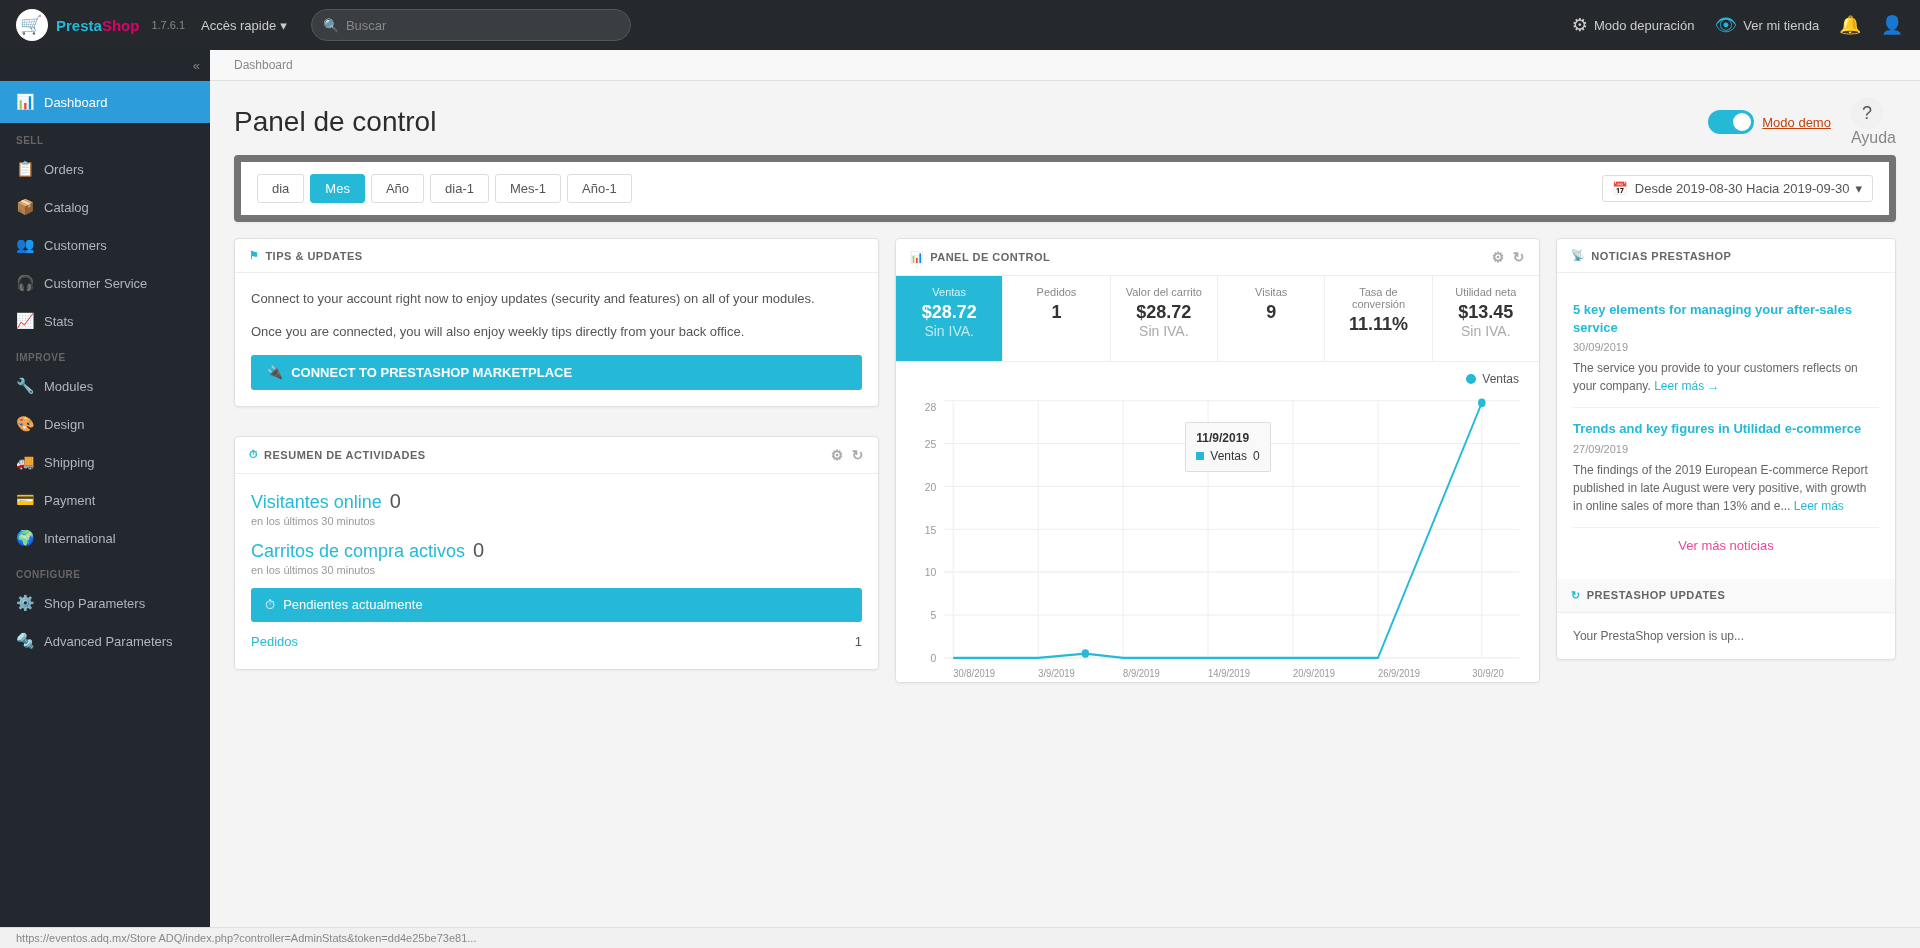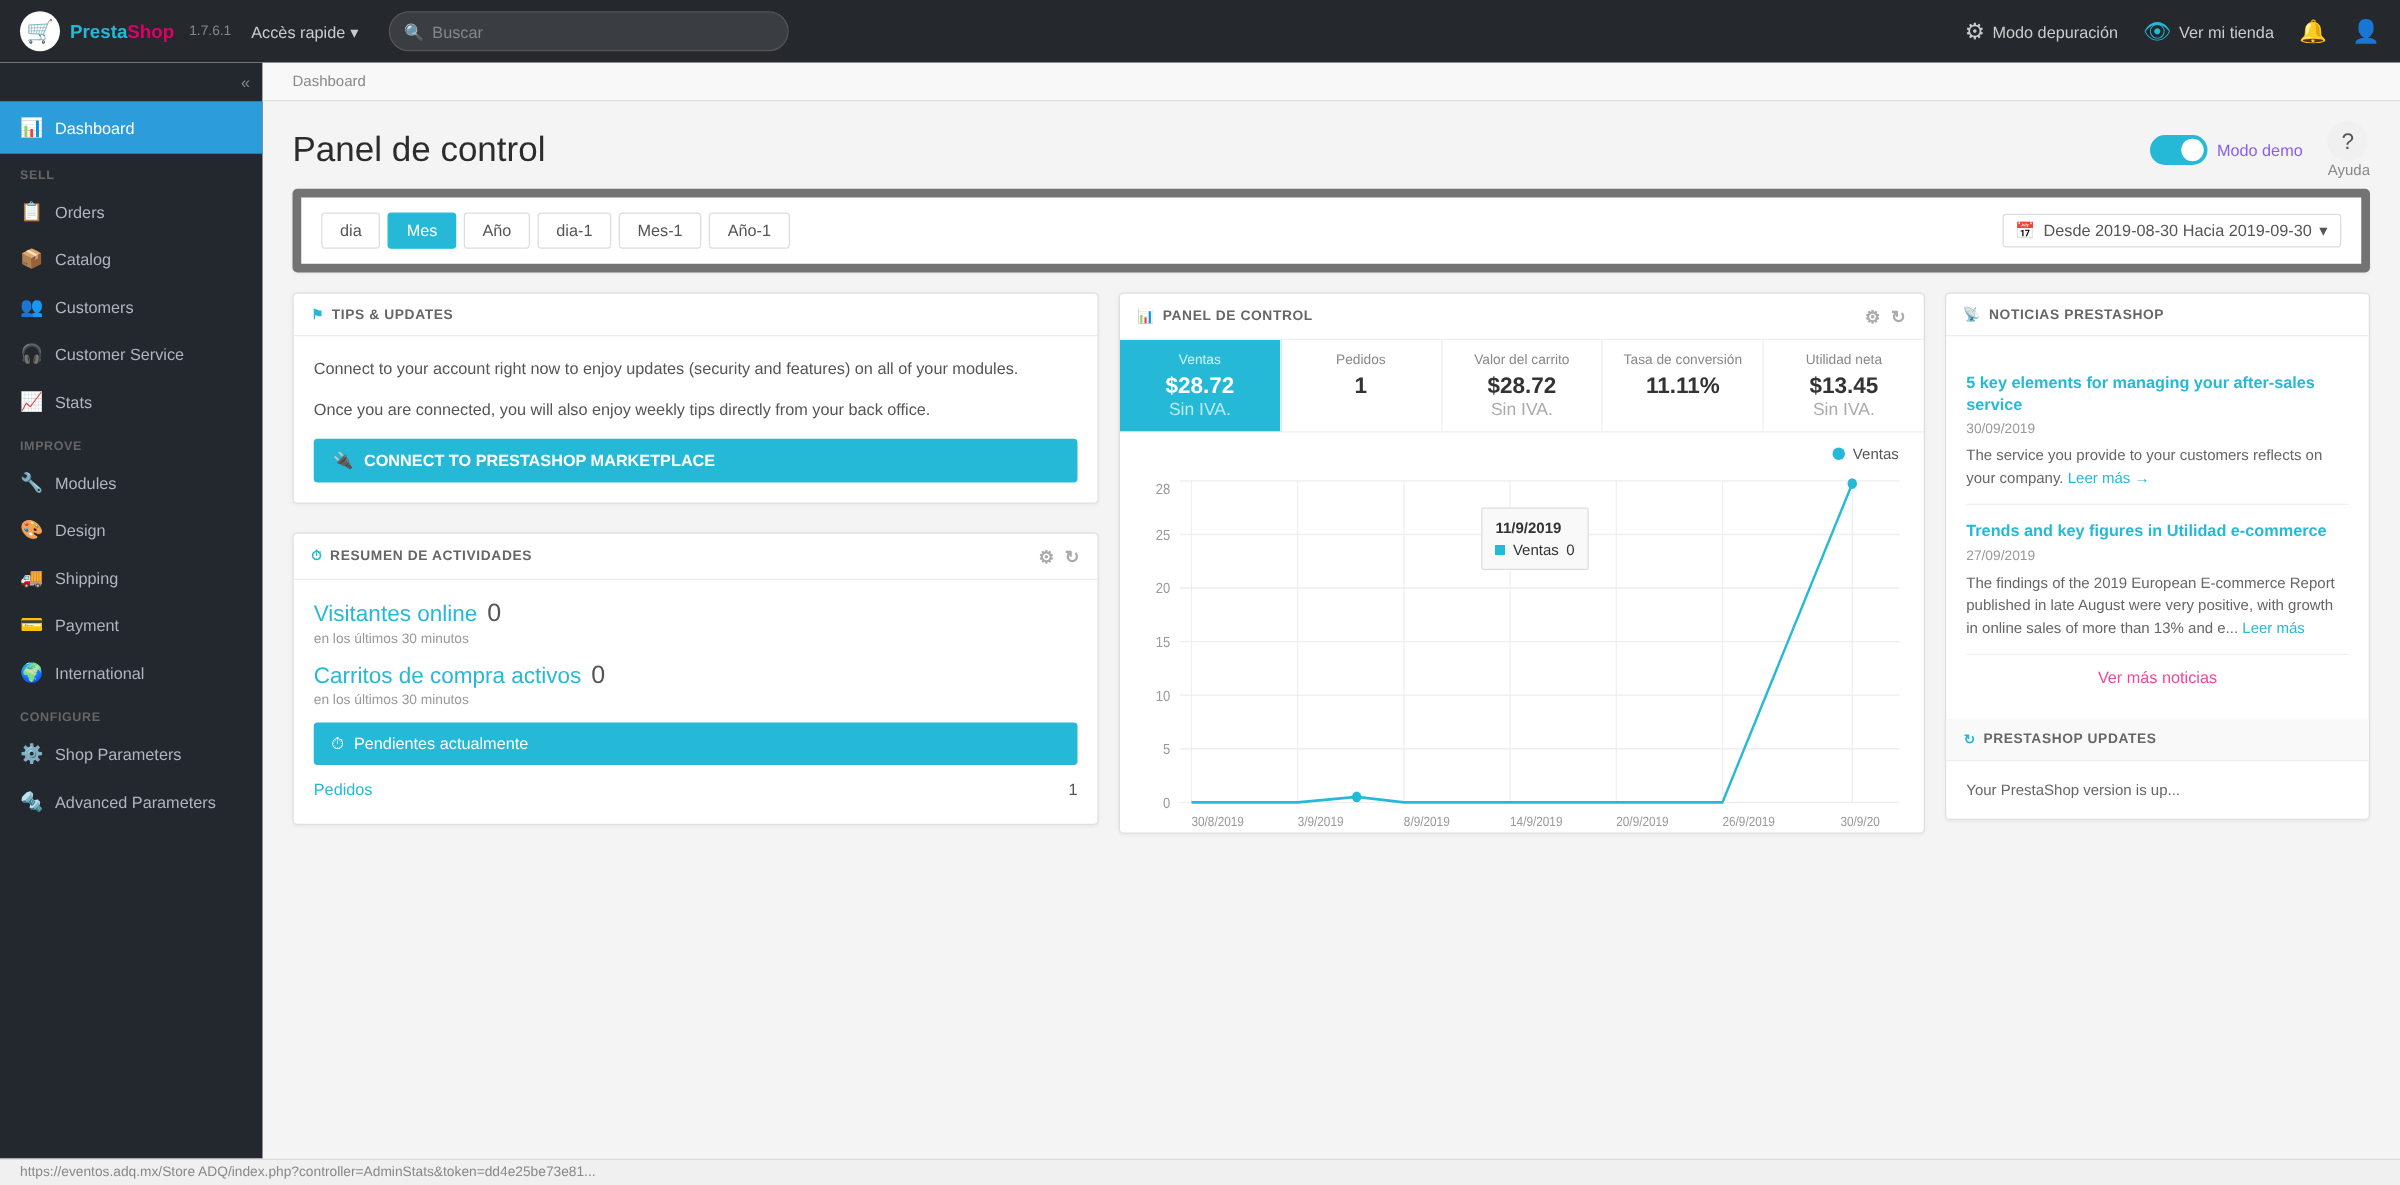--- a/index.html
+++ b/index.html
@@ -93,23 +93,23 @@
     .page-title { font-size: 28px; font-weight: 300; color: #2c2c2c; }
     .page-header-actions { display: flex; align-items: center; gap: 20px; }
     .btn-toggle {
       background: #25b9d7; border-radius: 12px; width: 46px; height: 24px;
       position: relative; cursor: pointer; display: inline-block;
     }
     .btn-toggle::after {
       content: ''; position: absolute; right: 3px; top: 3px;
       width: 18px; height: 18px; border-radius: 50%; background: white;
     }
-    .btn-modo-demo { display: flex; align-items: center; gap: 8px; font-size: 13px; color: #8b5cf6; cursor: pointer; }
+    .btn-modo-demo { display: flex; align-items: center; gap: 8px; font-size: 13px; color: #c2410c; cursor: pointer; text-decoration: underline; }
     .btn-help { width: 32px; height: 32px; border-radius: 50%; background: #f0f0f0; border: none; font-size: 18px; cursor: pointer; color: #555; display: flex; align-items: center; justify-content: center; }
-    .ayuda-label { font-size: 12px; color: #888; text-align: center; }
+    .ayuda-label { font-size: 16px; color: #888; text-align: center; }
 
     
     .content { padding: 0 24px 24px; }
 
     
     .tabs-bar {
       background: white; border: 7px solid #737373; border-radius: 4px;
       padding: 12px 16px; display: flex; align-items: center; gap: 6px; margin-bottom: 16px;
       box-shadow: 0 1px 3px rgba(0,0,0,0.05);
     }
@@ -394,20 +394,25 @@
               <div class="metric-label">Pedidos</div>
               <div class="metric-value">1</div>
               <div class="metric-sub">&nbsp;</div>
             </div>
             <div class="metric-col">
               <div class="metric-label">Valor del carrito</div>
               <div class="metric-value">$28.72</div>
               <div class="metric-sub">Sin IVA.</div>
             </div>
             <div class="metric-col">
+              <div class="metric-label">Visitas</div>
+              <div class="metric-value">9</div>
+              <div class="metric-sub">&nbsp;</div>
+            </div>
+            <div class="metric-col">
               <div class="metric-label">Tasa de conversión</div>
               <div class="metric-value">11.11%</div>
               <div class="metric-sub">&nbsp;</div>
             </div>
             <div class="metric-col">
               <div class="metric-label">Utilidad neta</div>
               <div class="metric-value">$13.45</div>
               <div class="metric-sub">Sin IVA.</div>
             </div>
           </div>

